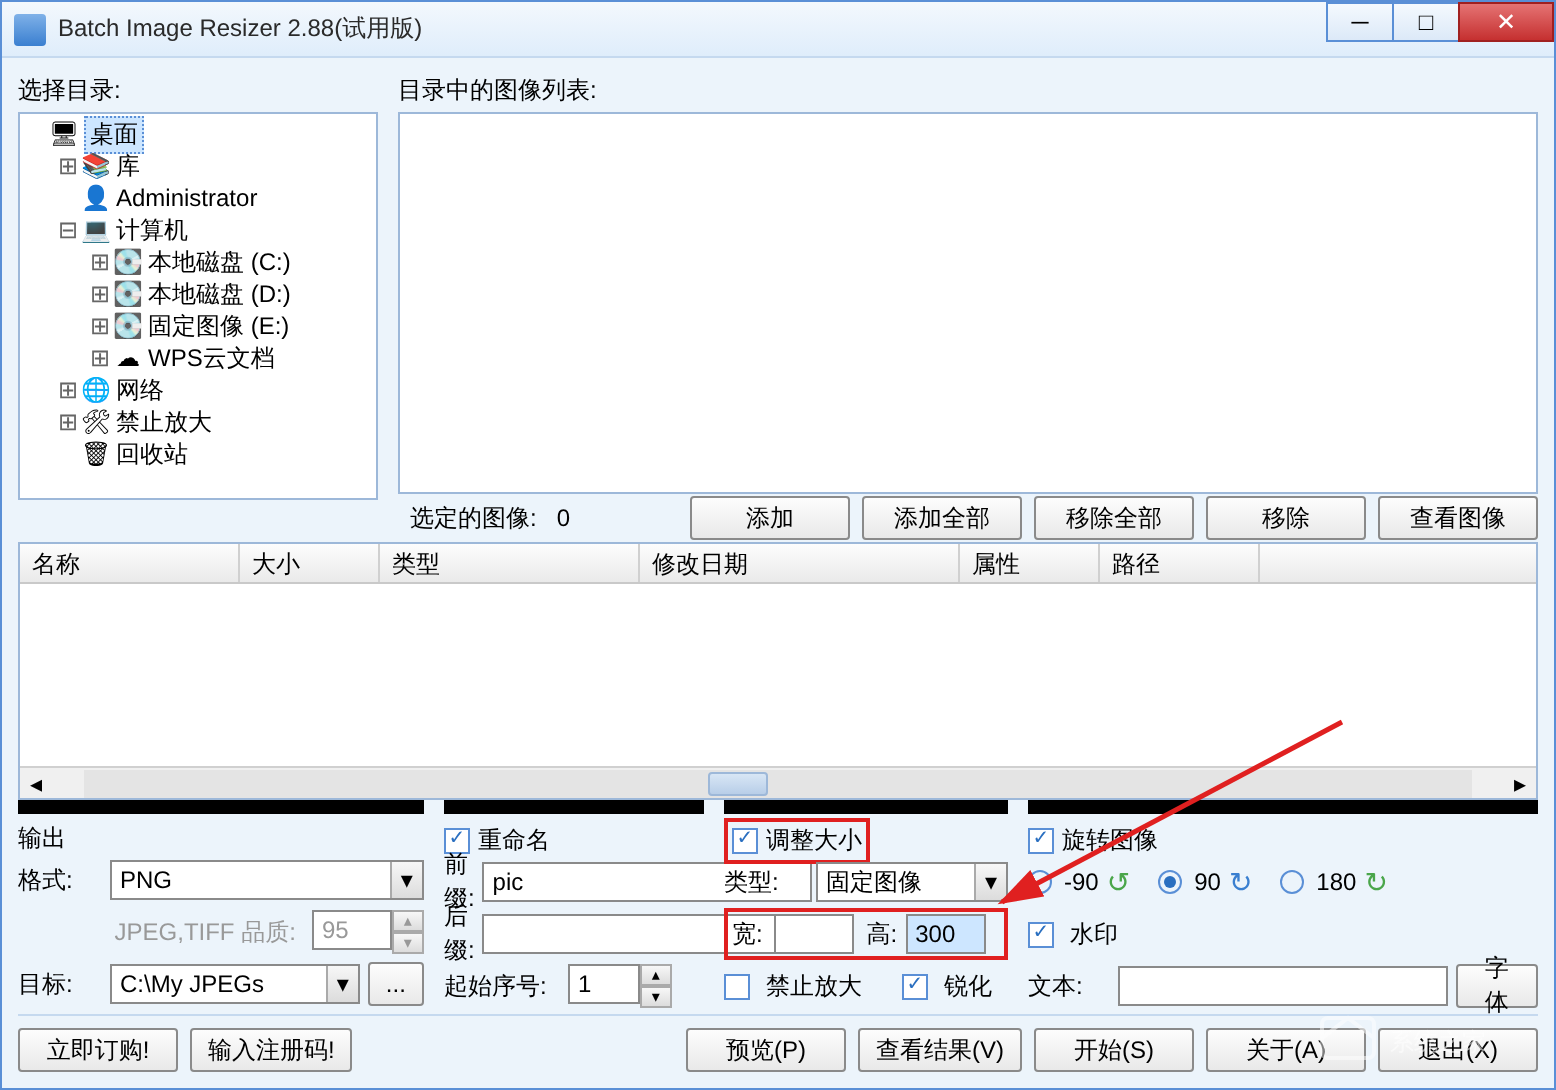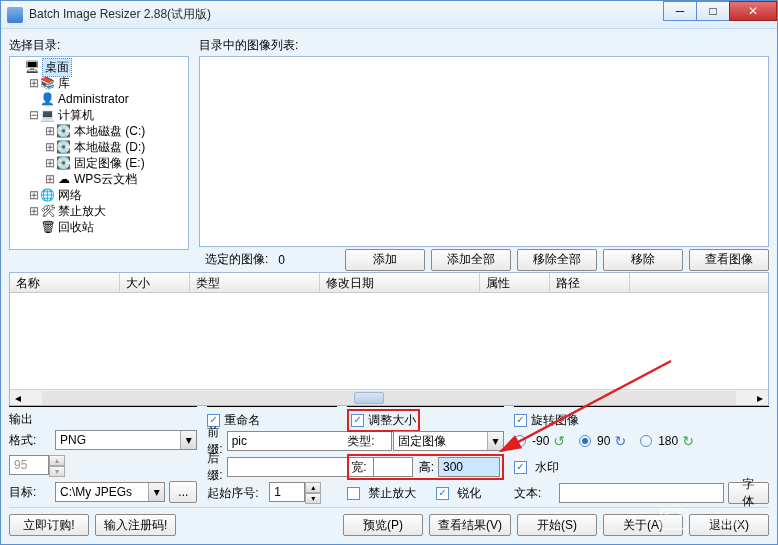--- a/index.html
+++ b/index.html
@@ -37,21 +37,21 @@
 .outpanel { width: 260px; border-top: 1px solid #c5d9ef; padding-top: 4px; }
 .formrow { display: flex; align-items: center; height: 24px; gap: 4px; margin-bottom: 2px; }
 .formrow .lab { width: 42px; }
 .combo { display: flex; align-items: center; border: 1px solid #8a8a8a; background: #fff; height: 20px; }
 .combo .cval { padding: 0 4px; flex: 1; }
 .combo .carrow { width: 16px; height: 18px; background: linear-gradient(#f7f7f7,#dcdcdc); border-left: 1px solid #aaa; display: flex; align-items: center; justify-content: center; }
 input.txt { border: 1px solid #8a8a8a; height: 20px; padding: 0 4px; background: #fff; }
 .spinner { display: flex; }
 .spinner .sp { width: 16px; display: flex; flex-direction: column; }
 .spinner .sb { flex: 1; background: linear-gradient(#f7f7f7,#dcdcdc); border: 1px solid #aaa; font-size: 8px; display: flex; align-items: center; justify-content: center; }
-.group { border-top: 1px solid #000000; padding-top: 4px; }
+.group { border-top: 7px solid #000000; padding-top: 4px; }
 .grouphead { display: flex; align-items: center; height: 18px; }
 .chk { width: 13px; height: 13px; border: 1px solid #5a8fd6; background: #fff; display: inline-flex; align-items: center; justify-content: center; margin-right: 4px; }
 .chk.on::after { content: "✓"; color: #2a6fc0; font-size: 10px; line-height: 10px; }
 .radio { width: 12px; height: 12px; border: 1px solid #5a8fd6; border-radius: 50%; display: inline-flex; align-items: center; justify-content: center; margin-right: 2px; }
 .radio.on::after { content: ""; width: 6px; height: 6px; border-radius: 50%; background: #2a6fc0; }
 .redbox { border: 2px solid #e02020; padding: 1px 2px; display: inline-flex; align-items: center; }
 .rot-ico { font-size: 14px; }
 .rot-ico.g { color: #4aa64a; }
 .rot-ico.b { color: #3a7fd0; }
 .footer { display: flex; gap: 6px; border-top: 1px solid #c5d9ef; padding-top: 6px; }
@@ -177,20 +177,21 @@
       <div class="outpanel group" style="width:250px">
         <div>输出</div>
         <div class="formrow">
           <span class="lab">格式:</span>
           <div class="combo" style="flex:1">
             <span class="cval">PNG</span>
             <span class="carrow">▾</span>
           </div>
         </div>
         <div class="formrow" style="color:#999">
+          <span style="flex:1;text-align:right;padding-right:4px">JPEG,TIFF 品质:</span>
           <div class="spinner">
               <input class="txt" style="width: 40px; color: rgb(153, 153, 153);" disabled="" value="95">
               <div class="sp">
                 <div class="sb">▴</div>
                 <div class="sb">▾</div>
               </div>
             </div>
         </div>
         <div class="formrow">
           <span class="lab">目标:</span>
@@ -239,21 +240,21 @@
           <div class="combo" style="flex:1">
             <span class="cval">固定图像</span>
             <span class="carrow">▾</span>
           </div>
         </div>
         <div class="formrow">
             <span class="redbox" style="flex:1">
           <span>宽:</span>
           <input class="txt" style="width: 40px; margin: 0px 6px;" value="">
           <span>高:</span>
-          <input class="txt" style="width: 62px; margin-left: 4px; background: rgb(205, 230, 255);" value="300">
+          <input class="txt" style="width: 40px; margin-left: 4px; background: rgb(205, 230, 255);" value="300">
         </span>
           </div>
         <div class="formrow">
           <span class="chk"></span>
             <span>禁止放大</span>
           <span style="width:12px"></span>
           <span class="chk on"></span>
             <span>锐化</span>
         </div>
       </div>

